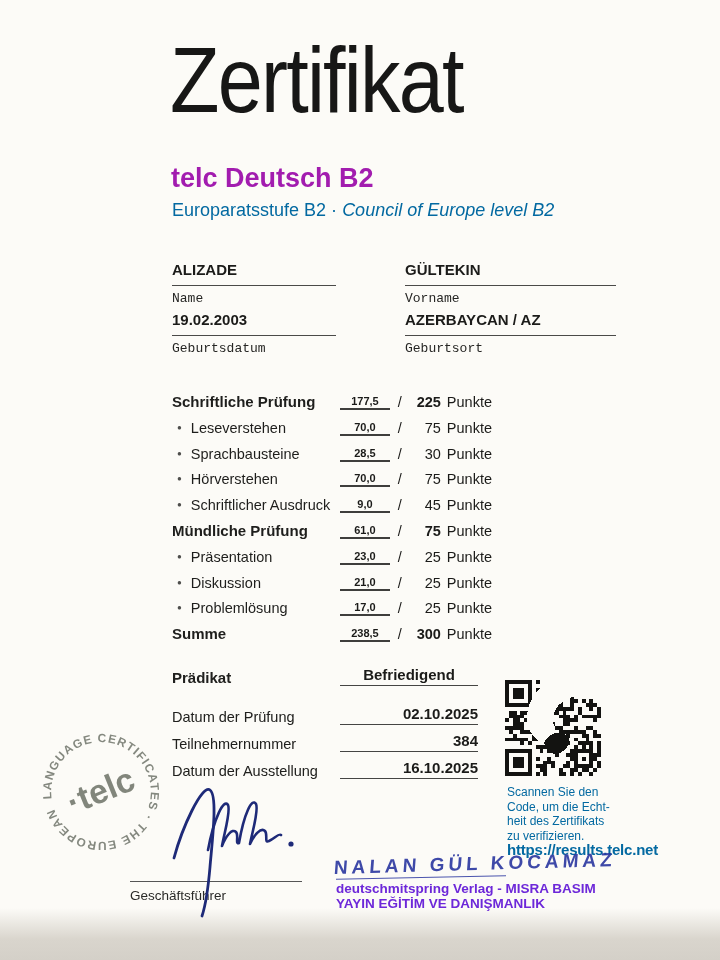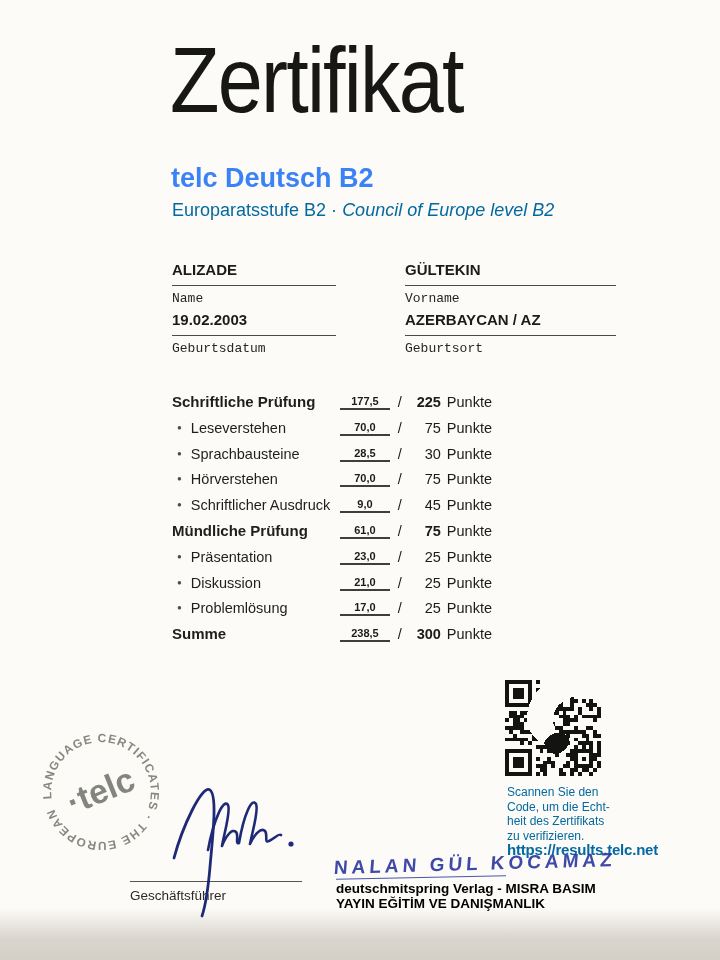--- a/index.html
+++ b/index.html
@@ -10,21 +10,21 @@
     background:#fcfbf7;
     position:relative;overflow:hidden;
   }
   .page{position:absolute;inset:0;background:#fcfbf7;}
   .band{position:absolute;left:0;right:0;bottom:0;height:52px;
     background:linear-gradient(180deg, rgba(214,210,202,0) 0%, #d9d5cd 60%, #d4d0c8 100%);}
 
   
   .title{position:absolute;left:170px;top:34px;font-size:92px;line-height:92px;
     letter-spacing:-2px;color:#171716;transform:scaleX(.88);transform-origin:left top;font-weight:400;}
-  .exam{position:absolute;left:171px;top:163px;font-size:27px;font-weight:bold;color:#3b82f6;}
+  .exam{position:absolute;left:171px;top:163px;font-size:27px;font-weight:bold;color:#a21caf;}
   .level{position:absolute;left:172px;top:200px;font-size:18px;color:#0369a1;}
   .level .en{font-style:italic;}
 
   
   .field{position:absolute;}
   .field .val{font-size:15px;font-weight:bold;height:24px;border-bottom:1.8px solid #4a4a48;}
   .field .lbl{font-size:13px;color:#262624;margin-top:5px;font-family:Liberation Mono, monospace;}
   .f0{left:172px;top:261px;width:164px;}
   .f1{left:405px;top:261px;width:211px;}
   .f2{left:172px;top:311px;width:164px;}
@@ -66,21 +66,21 @@
   .sig{position:absolute;left:160px;top:772px;width:150px;height:150px;z-index:3;}
   .sig-line{position:absolute;left:130px;top:881px;width:172px;height:0;border-top:1.4px solid #555;}
   .sig-label{position:absolute;left:130px;top:888px;font-size:13.5px;color:#2a2a28;}
 
   
   .handname{position:absolute;left:334px;top:853px;font-size:19px;letter-spacing:4px;
     color:#2a36a0;transform:rotate(-1.6deg) skewX(-6deg);white-space:nowrap;font-weight:bold;opacity:.9;}
   .handline{position:absolute;left:336px;top:877px;width:170px;border-top:1.6px solid #2a36a0;
     transform:rotate(-1.2deg);opacity:.85;}
   .publisher{position:absolute;left:336px;top:881px;font-size:13.5px;font-weight:bold;
-    line-height:15px;color:#000000;}
+    line-height:15px;color:#6d28d9;}
 </style>
 </head>
 <body>
 
 <div class="page">
 
   <div class="title">Zertifikat</div>
   <div class="exam">telc Deutsch B2</div>
   <div class="level">
     <span>Europaratsstufe B2</span>
@@ -228,20 +228,38 @@
         </div>
       <div class="s-value">238,5</div>
       <div class="s-max">
           <span class="slash">/</span>
           <span class="maxnum">300</span>
           <span class="unit">Punkte</span>
         </div>
     </div>
   </div>
 
+  <div class="result-block">
+    <div class="detail-row predicate">
+      <div class="d-lbl">Prädikat</div>
+      <div class="d-val">Befriedigend</div>
+    </div>
+    <div class="detail-row">
+      <div class="d-lbl">Datum der Prüfung</div>
+      <div class="d-val">02.10.2025</div>
+    </div>
+    <div class="detail-row">
+      <div class="d-lbl">Teilnehmernummer</div>
+      <div class="d-val">384</div>
+    </div>
+    <div class="detail-row">
+      <div class="d-lbl">Datum der Ausstellung</div>
+      <div class="d-val">16.10.2025</div>
+    </div>
+  </div>
 
   <svg id="qr-svg" class="qr" viewBox="0 0 25 25" shape-rendering="crispEdges">
       <rect x="8" y="0" width="1" height="1" fill="#131311"></rect>
       <rect x="15" y="0" width="1" height="1" fill="#131311"></rect>
       <rect x="16" y="0" width="1" height="1" fill="#131311"></rect>
       <rect x="18" y="0" width="1" height="1" fill="#131311"></rect>
       <rect x="19" y="0" width="1" height="1" fill="#131311"></rect>
       <rect x="20" y="0" width="1" height="1" fill="#131311"></rect>
       <rect x="21" y="0" width="1" height="1" fill="#131311"></rect>
       <rect x="23" y="0" width="1" height="1" fill="#131311"></rect>

